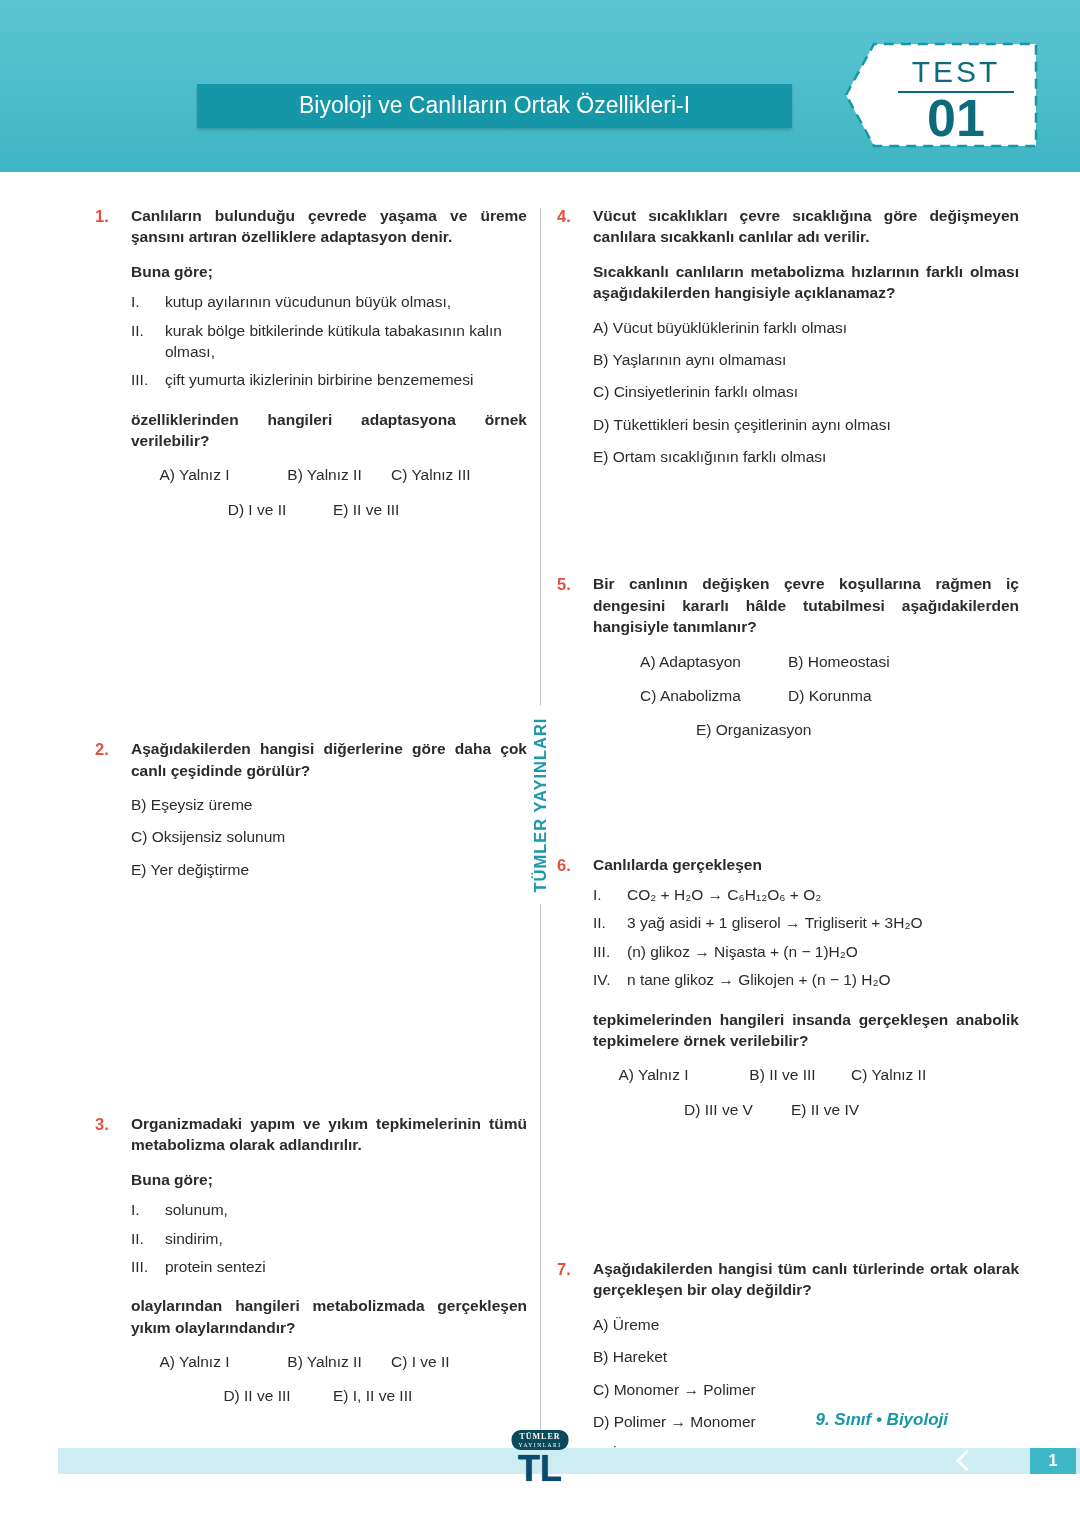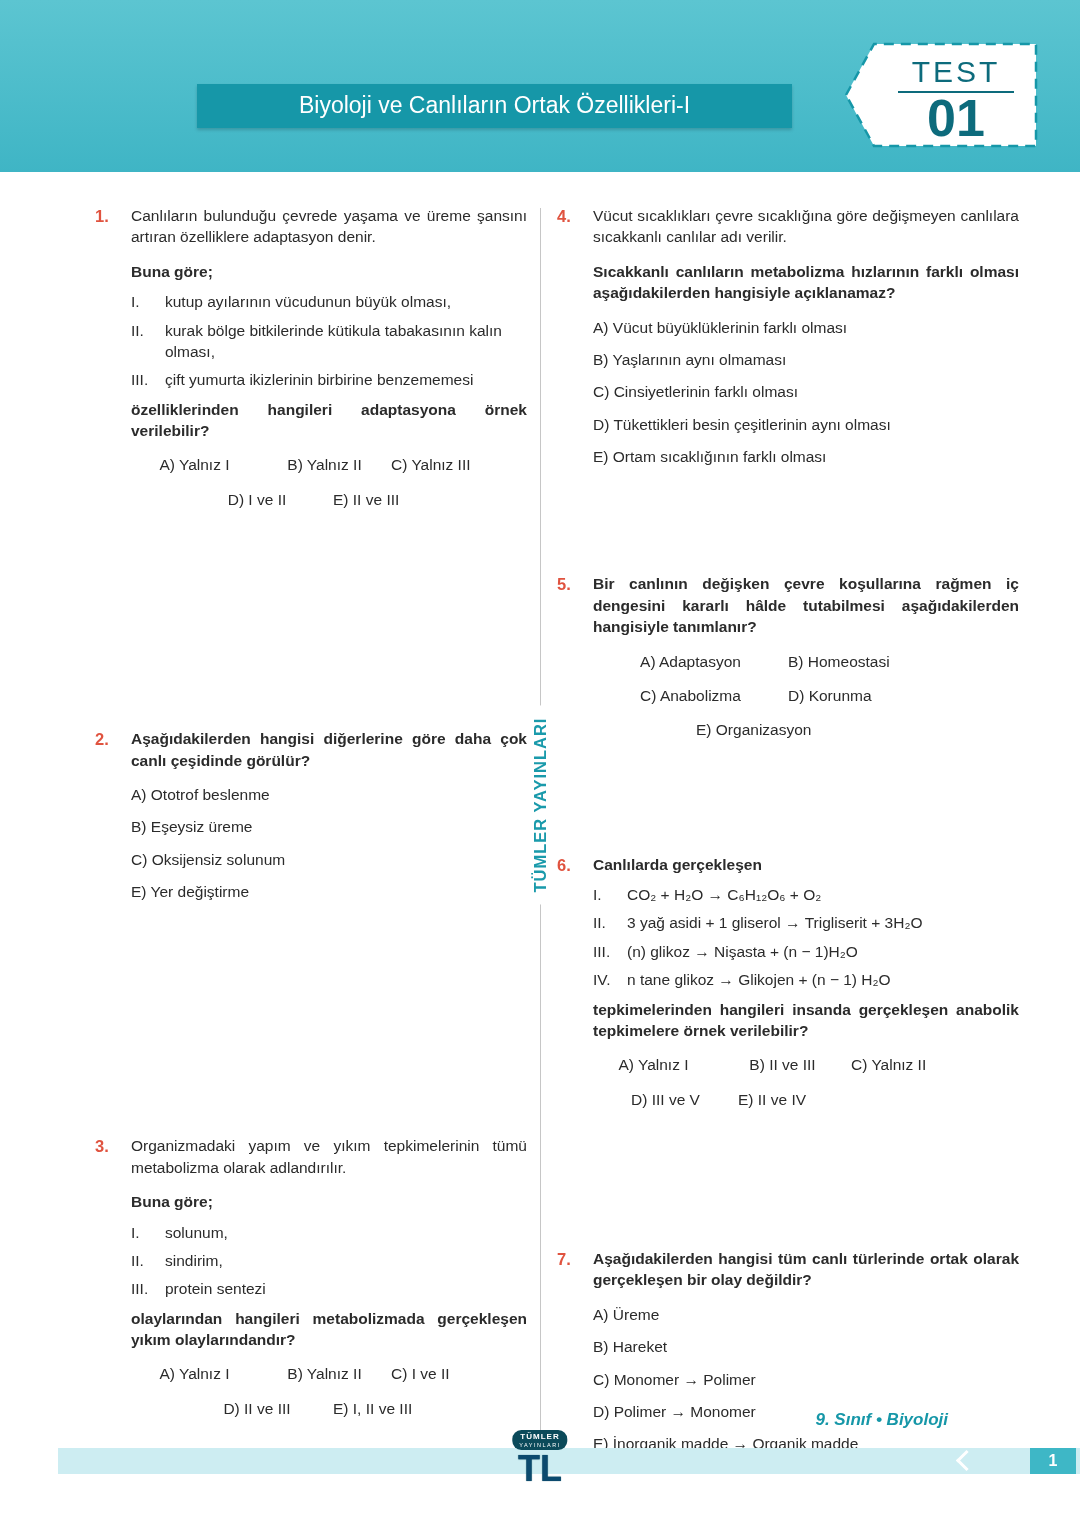--- a/index.html
+++ b/index.html
@@ -21,27 +21,27 @@
     box-shadow:0 2px 3px rgba(0,0,0,0.18);
   }
   .badge-wrap{position:absolute;right:38px;top:38px;width:202px;height:114px;}
   
   .col{position:absolute;top:205px;}
   .col-left{left:95px;width:432px;}
   .col-right{left:557px;width:462px;}
   .question{display:flex;}
   .qnum{flex:none;width:36px;font-weight:bold;font-size:16.5px;color:#e0533f;}
   .qbody{flex:1;min-width:0;}
-  .para{margin:0 0 13px;text-align:justify;}
+  .para{margin:0 0 13px;text-align:justify;font-weight:bold;}
   .lead{font-weight:bold;}
   .tight{margin-bottom:9px;}
   .item{display:flex;margin-bottom:7px;}
   .rn{flex:none;width:34px;}
   .itext{flex:1;}
-  .stem{margin-top:8px;}
+  .stem{margin-top:18px;}
   .ul{}
   .opts-stack .opt{margin-bottom:11px;}
   .opt-row{display:flex;margin-bottom:13px;text-align:center;}
   .opt-row .opt{white-space:nowrap;}
   .fx{flex:none;}
   
   .divider{position:absolute;left:540px;top:208px;width:1px;height:1225px;background:#c6c6c6;}
   .side-brand{
     position:absolute;left:540px;top:805px;
     transform:translate(-50%,-50%) rotate(-90deg);
@@ -49,21 +49,21 @@
     background:#ffffff;padding:4px 12px;white-space:nowrap;
   }
   
   .footer-band{position:absolute;left:58px;right:0;top:1448px;height:26px;background:#cdedf2;}
   .logo{
     position:absolute;left:540px;top:1430px;transform:translateX(-50%);
     display:flex;flex-direction:column;align-items:center;z-index:2;
   }
   .logo-banner{
     background:#0b4a5a;color:#ffffff;border-radius:9px;
-    padding:2px 7px;text-align:center;line-height:1.2;
+    padding:2px 7px;text-align:center;line-height:1.2;font-family:Liberation Serif, serif;
   }
   .logo-banner .l1{font-size:8px;font-weight:bold;letter-spacing:1px;display:block;}
   .logo-banner .l2{font-size:5.5px;letter-spacing:1.5px;display:block;}
   .logo-monogram{
     font-weight:bold;font-size:36px;color:#0c4a6e;line-height:1;margin-top:1px;
     text-shadow:0 0 1px #0b4a5a;
   }
   .footer-course{
     position:absolute;right:132px;top:1408px;
     color:#1697a8;font-weight:bold;font-style:italic;font-size:17px;z-index:2;
@@ -129,21 +129,20 @@
           <span class="opt">E) II ve III</span>
         </div>
       </div>
     </section>
 
     <section class="question" style="margin-top:205px">
       <div class="qnum">2.</div>
       <div class="qbody">
         <p class="para lead">Aşağıdakilerden hangisi diğerlerine göre daha çok canlı çeşidinde görülür?</p>
         <div class="opts-stack">
-          <div class="opt">A) Ototrof beslenme</div>
           <div class="opt">B) Eşeysiz üreme</div>
           <div class="opt">C) Oksijensiz solunum</div>
           <div class="opt">E) Yer değiştirme</div>
         </div>
       </div>
     </section>
 
     <section class="question" style="margin-top:222px">
       <div class="qnum">3.</div>
       <div class="qbody">
@@ -229,21 +228,21 @@
         <div class="item">
           <span class="rn">IV.</span>
           <span class="itext">n tane glikoz → Glikojen + (n − 1) H₂O</span>
         </div>
         <p class="para lead stem">tepkimelerinden hangileri insanda gerçekleşen anabolik tepkimelere örnek verilebilir?</p>
         <div class="opt-row">
           <span class="opt fx" style="width:121px">A) Yalnız I</span>
           <span class="opt fx" style="width:137px">B) II ve III</span>
           <span class="opt">C) Yalnız II</span>
         </div>
-        <div class="opt-row" style="">
+        <div class="opt-row" style="margin-left:53px">
           <span class="opt fx" style="width:145px">D) III ve V</span>
           <span class="opt">E) II ve IV</span>
         </div>
       </div>
     </section>
 
     <section class="question" style="margin-top:125px">
       <div class="qnum">7.</div>
       <div class="qbody">
         <p class="para lead"><span>Aşağıdakilerden hangisi tüm canlı türlerinde ortak olarak gerçekleşen bir olay </span><span class="ul">değildir</span><span>?</span></p>

